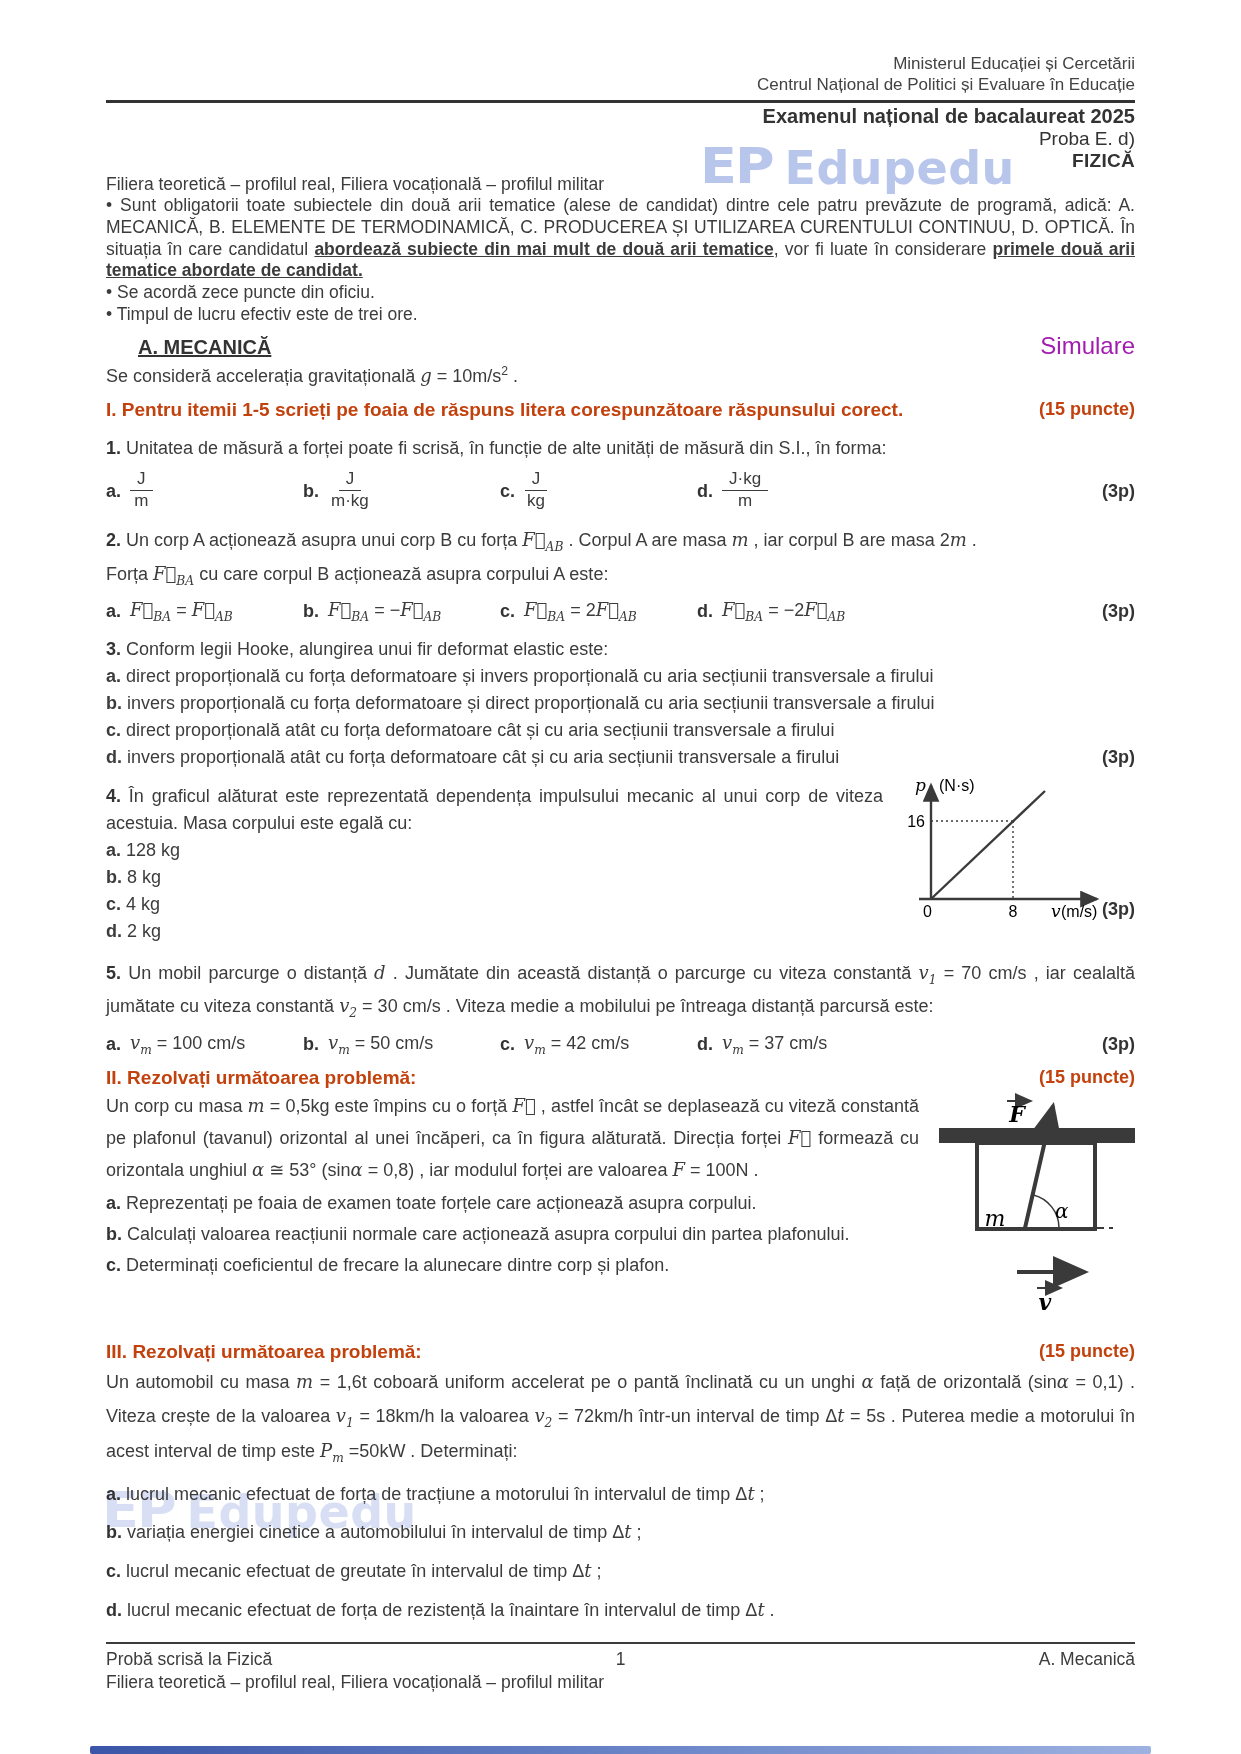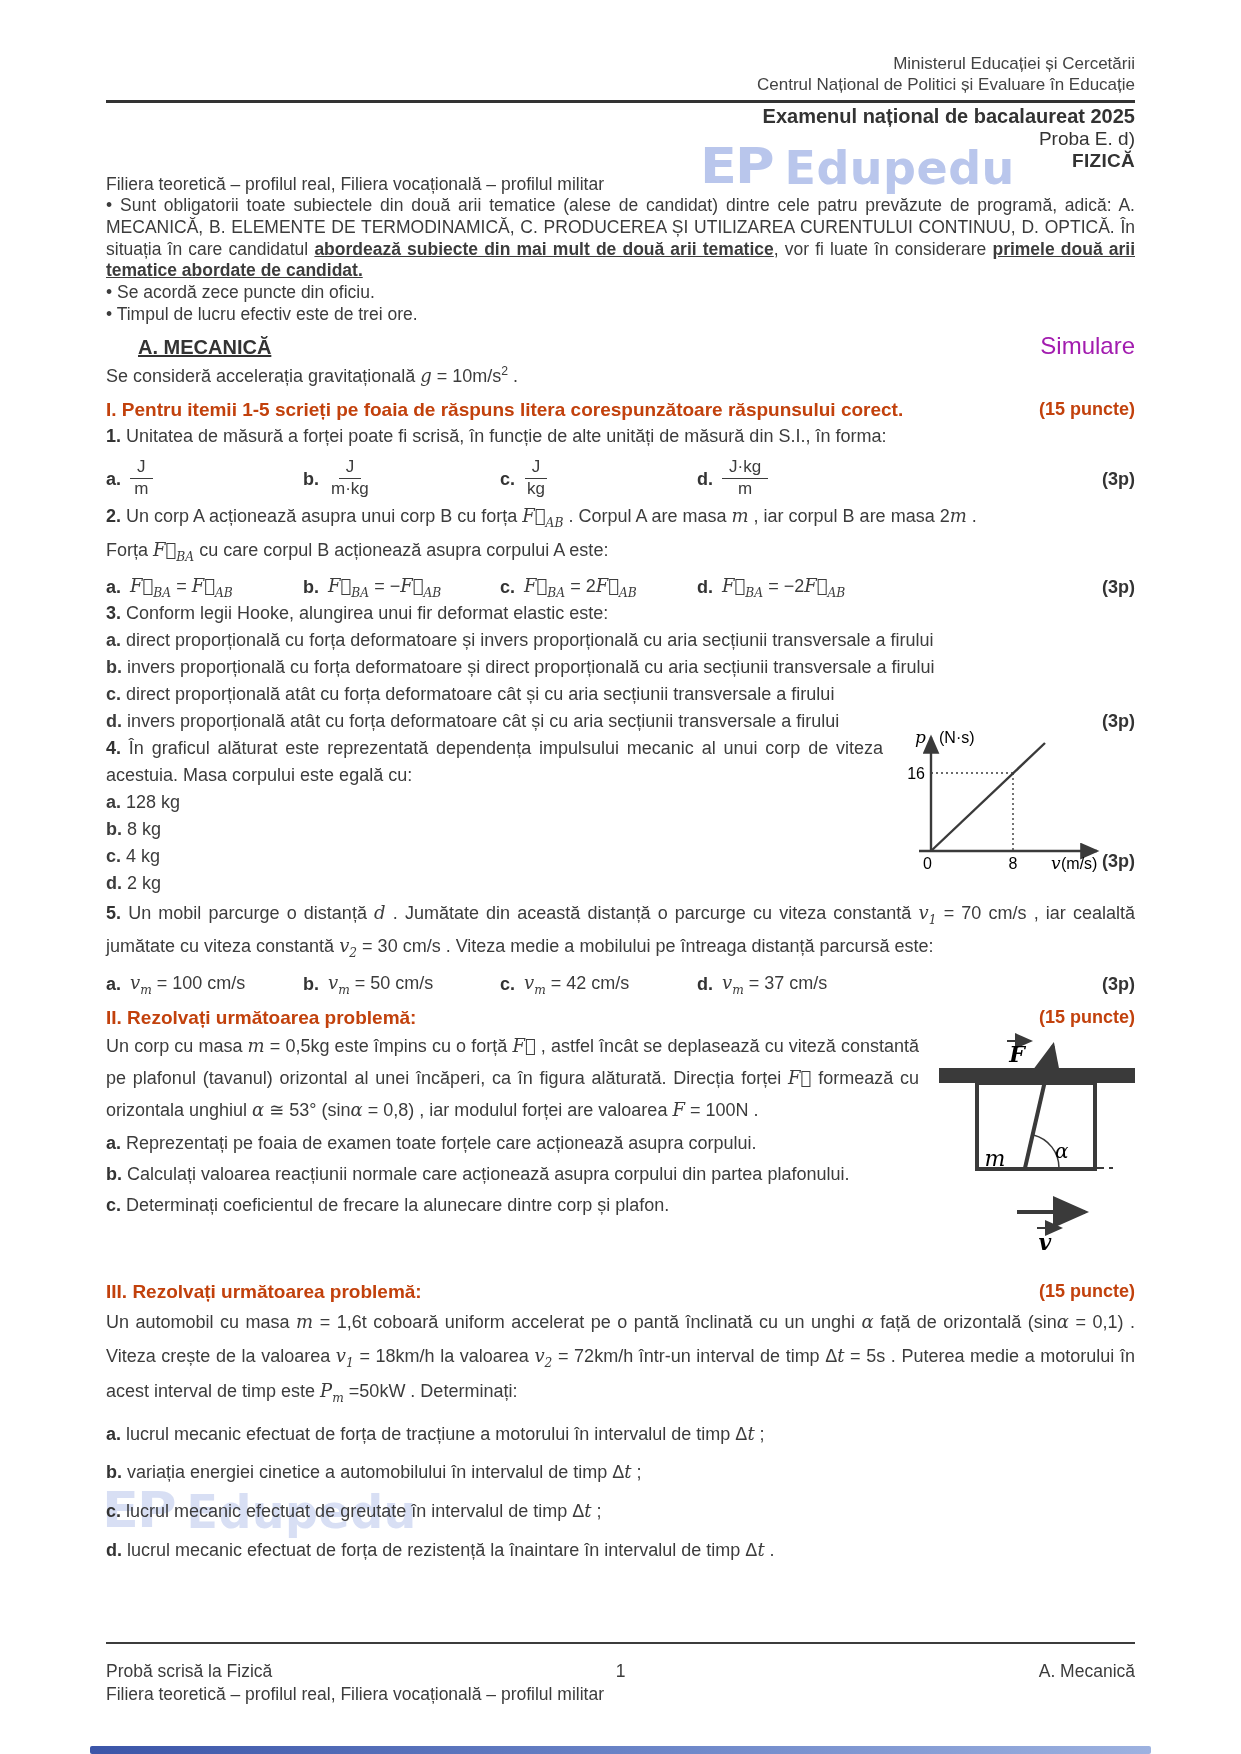--- a/index.html
+++ b/index.html
@@ -21,21 +21,21 @@
   .bu{font-weight:700;text-decoration:underline}
   
   .secA{display:flex;justify-content:space-between;align-items:baseline;margin:7px 0 3px}
   .secA-title{font-weight:700;font-size:20px;text-decoration:underline;margin-left:32px;color:#333}
   .simulare{font-weight:400;font-size:24px;color:#a21caf}
   .gravity{line-height:1.4}
   
   .part-head{display:flex;justify-content:space-between;font-weight:700;color:#c2410c;margin-top:8px;line-height:1.35}
   .part-head .rn{font-size:19px}
   
-  .q{}
+  .q{margin-top:12px}
   .qnum{font-weight:700;color:#333}
   .just{text-align:justify}
   .m-line{line-height:1.8}
   .t-line{line-height:1.5}
   .opt-row{display:flex;align-items:center;margin-top:8px}
   .opt{width:197px;display:flex;align-items:center;gap:9px}
   .opt b{font-weight:700;color:#333}
   .pts{margin-left:auto;font-weight:700;color:#333;white-space:nowrap}
   .frac{display:inline-flex;flex-direction:column;align-items:center;font-size:17px;line-height:1.2;transform:translateY(-1px)}
   .frac .num{padding:0 7px;border-bottom:1.6px solid #3c3c3c}
@@ -53,21 +53,21 @@
   svg text{font-family:"Liberation Sans","DejaVu Sans",sans-serif}
   svg .ital{font-family:"DejaVu Serif",serif;font-style:italic}
   
   .fig2{float:right;width:196px;margin:2px 0 6px 20px}
   .sec-body{line-height:1.78;text-align:justify}
   .item{line-height:1.5;margin-top:4px}
   .item b{font-weight:700;color:#333}
   .sec3-body{line-height:1.85;text-align:justify}
   .sec3 .item{margin-top:10px;line-height:1.55}
   
-  .footer{position:absolute;left:106px;right:106px;top:1642px;border-top:2px solid #3c3c3c;padding-top:16px;font-size:17.5px}
+  .footer{position:absolute;left:106px;right:106px;top:1642px;border-top:2px solid #3c3c3c;padding-top:4px;font-size:17.5px}
   .foot-row{display:grid;grid-template-columns:1fr auto 1fr;line-height:1.3}
   .foot-row .fc{text-align:center}
   .foot-row .fr{text-align:right}
   .foot2{line-height:1.3}
   
   .wm{position:absolute;z-index:1;display:flex;align-items:baseline;gap:12px;color:#b9c6ec;white-space:nowrap;
       font-family:"DejaVu Sans",sans-serif;font-weight:700}
   .wm .glyph{font-size:54px;letter-spacing:-2px;transform:scaleY(.92)}
   .wm .word{font-size:46px;letter-spacing:.5px}
   .wm-top{top:134px;left:700px}

